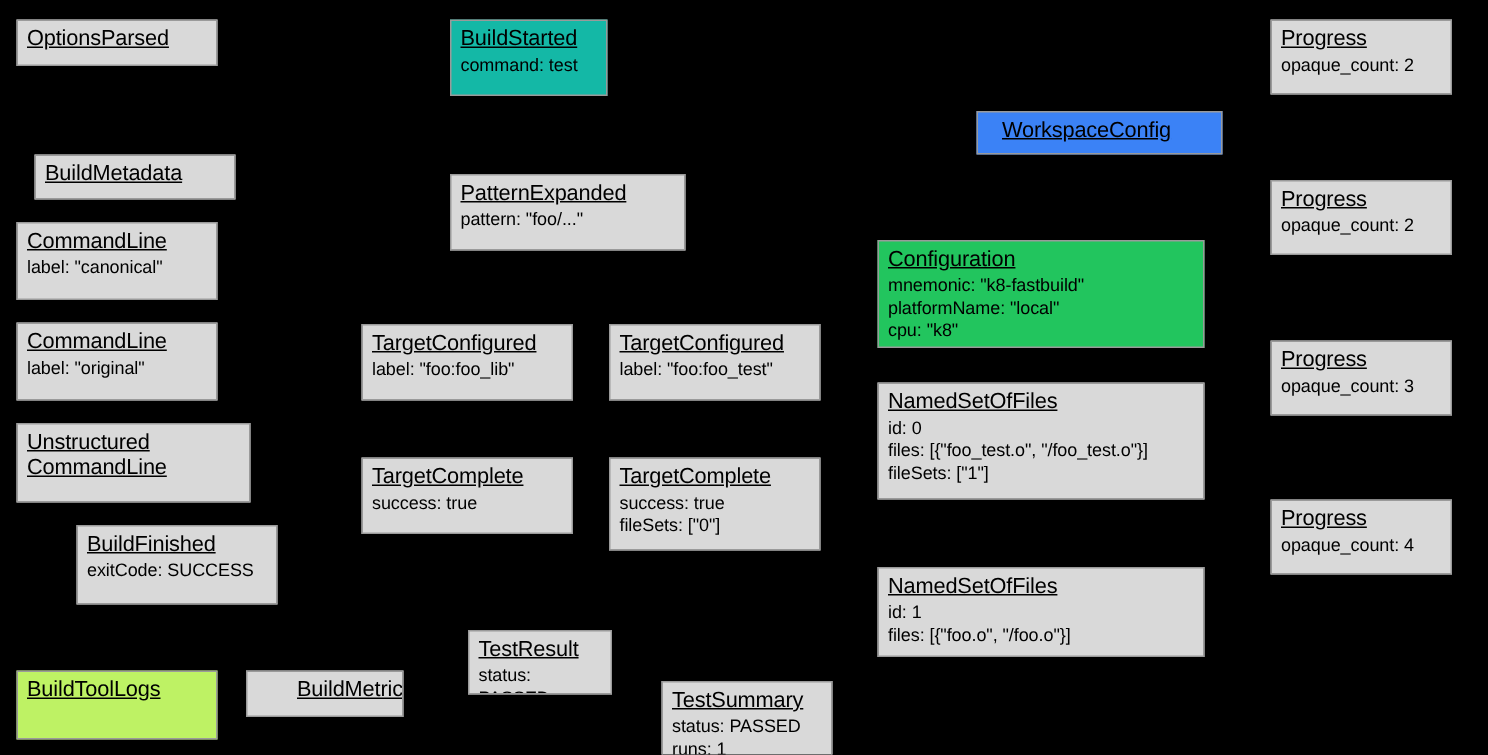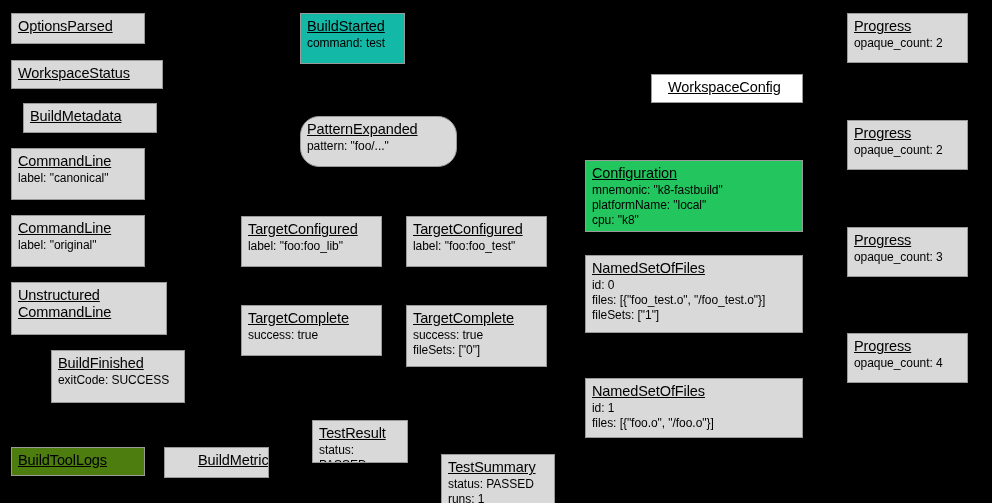--- a/index.html
+++ b/index.html
@@ -52,53 +52,50 @@
   }
   .node-fields:empty { display: none; }
 </style>
 </head>
 <body>
 
 <div id="canvas" style="background: rgb(0, 0, 0); width: 992px; height: 503px;">
     <div class="node" style="left: 11px; top: 13px; width: 134px; height: 31px; background: rgb(217, 217, 217); border-color: rgb(154, 154, 154);">
       <div class="node-title">OptionsParsed</div>
     </div>
-    <div class="node" style="left: 11px; top: 60px; width: 152px; height: 29px; background: rgb(217, 217, 217); border-color: rgb(154, 154, 154);">
-      <div class="node-title">WorkspaceStatus</div>
-    </div>
     <div class="node" style="left: 11px; top: 103px; width: 134px; height: 30px; background: rgb(217, 217, 217); border-color: rgb(154, 154, 154); margin-left: 12px;">
       <div class="node-title">BuildMetadata</div>
     </div>
     <div class="node" style="left: 11px; top: 148px; width: 134px; height: 52px; background: rgb(217, 217, 217); border-color: rgb(154, 154, 154);">
       <div class="node-title">CommandLine</div>
       <div class="node-fields">label: "canonical"</div>
     </div>
     <div class="node" style="left: 11px; top: 215px; width: 134px; height: 52px; background: rgb(217, 217, 217); border-color: rgb(154, 154, 154);">
       <div class="node-title">CommandLine</div>
       <div class="node-fields">label: "original"</div>
     </div>
     <div class="node" style="left: 11px; top: 282px; width: 156px; height: 53px; background: rgb(217, 217, 217); border-color: rgb(154, 154, 154);">
       <div class="node-title">Unstructured
 CommandLine</div>
     </div>
     <div class="node" style="left: 11px; top: 350px; width: 134px; height: 53px; background: rgb(217, 217, 217); border-color: rgb(154, 154, 154); margin-left: 40px;">
       <div class="node-title">BuildFinished</div>
       <div class="node-fields">exitCode: SUCCESS</div>
     </div>
-    <div class="node" style="left: 11px; top: 447px; width: 134px; height: 29px; background: #4d7c0f; border-color: rgb(154, 154, 154);">
+    <div class="node" style="left: 11px; top: 447px; width: 134px; height: 46px; background: #bef264; border-color: rgb(154, 154, 154);">
       <div class="node-title">BuildToolLogs</div>
     </div>
     <div class="node" style="left: 164px; top: 447px; width: 105px; height: 31px; background: rgb(217, 217, 217); border-color: rgb(154, 154, 154); padding-left: 33px;">
       <div class="node-title">BuildMetrics</div>
     </div>
     <div class="node" style="left: 300px; top: 13px; width: 105px; height: 51px; background: #14b8a6; border-color: rgb(154, 154, 154);">
       <div class="node-title">BuildStarted</div>
       <div class="node-fields">command: test</div>
     </div>
-    <div class="node" style="left: 300px; top: 116px; width: 157px; height: 51px; background: rgb(217, 217, 217); border-color: rgb(154, 154, 154); border-radius: 19px;">
+    <div class="node" style="left: 300px; top: 116px; width: 157px; height: 51px; background: rgb(217, 217, 217); border-color: rgb(154, 154, 154);">
       <div class="node-title">PatternExpanded</div>
       <div class="node-fields">pattern: "foo/..."</div>
     </div>
     <div class="node" style="left: 241px; top: 216px; width: 141px; height: 51px; background: rgb(217, 217, 217); border-color: rgb(154, 154, 154);">
       <div class="node-title">TargetConfigured</div>
       <div class="node-fields">label: "foo:foo_lib"</div>
     </div>
     <div class="node" style="left: 406px; top: 216px; width: 141px; height: 51px; background: rgb(217, 217, 217); border-color: rgb(154, 154, 154);">
       <div class="node-title">TargetConfigured</div>
       <div class="node-fields">label: "foo:foo_test"</div>
@@ -114,21 +111,21 @@
     </div>
     <div class="node" style="left: 312px; top: 420px; width: 96px; height: 43px; background: rgb(217, 217, 217); border-color: rgb(154, 154, 154);">
       <div class="node-title">TestResult</div>
       <div class="node-fields">status: PASSED</div>
     </div>
     <div class="node" style="left: 441px; top: 406px; width: 114px; height: 56px; background: rgb(217, 217, 217); border-color: rgb(154, 154, 154); margin-top: 48px;">
       <div class="node-title">TestSummary</div>
       <div class="node-fields">status: PASSED
 runs: 1</div>
     </div>
-    <div class="node" style="left: 651px; top: 74px; width: 152px; height: 29px; background: #ffffff; border-color: rgb(154, 154, 154); padding-left: 16px;">
+    <div class="node" style="left: 651px; top: 74px; width: 164px; height: 29px; background: #3b82f6; border-color: rgb(154, 154, 154); padding-left: 16px;">
       <div class="node-title">WorkspaceConfig</div>
     </div>
     <div class="node" style="left: 585px; top: 160px; width: 218px; height: 72px; background: #22c55e; border-color: rgb(154, 154, 154);">
       <div class="node-title">Configuration</div>
       <div class="node-fields">mnemonic: "k8-fastbuild"
 platformName: "local"
 cpu: "k8"</div>
     </div>
     <div class="node" style="left: 585px; top: 255px; width: 218px; height: 78px; background: rgb(217, 217, 217); border-color: rgb(154, 154, 154);">
       <div class="node-title">NamedSetOfFiles</div>

